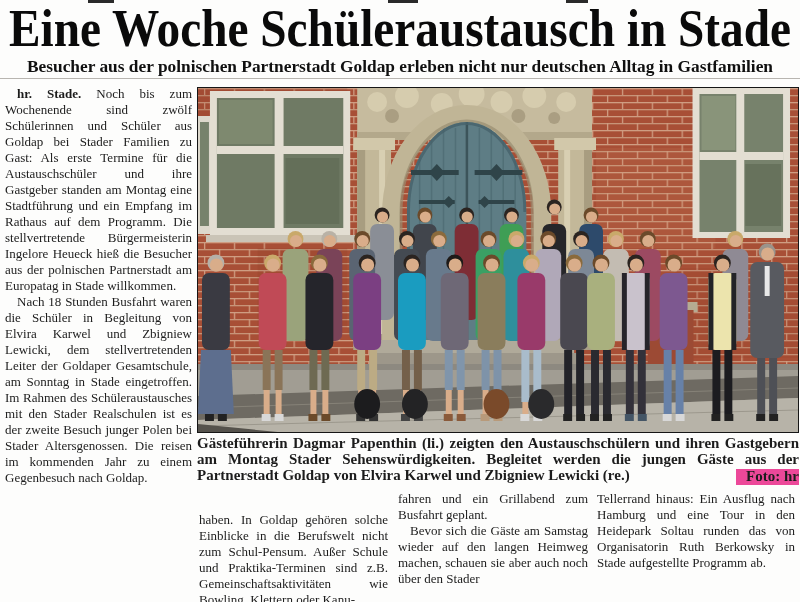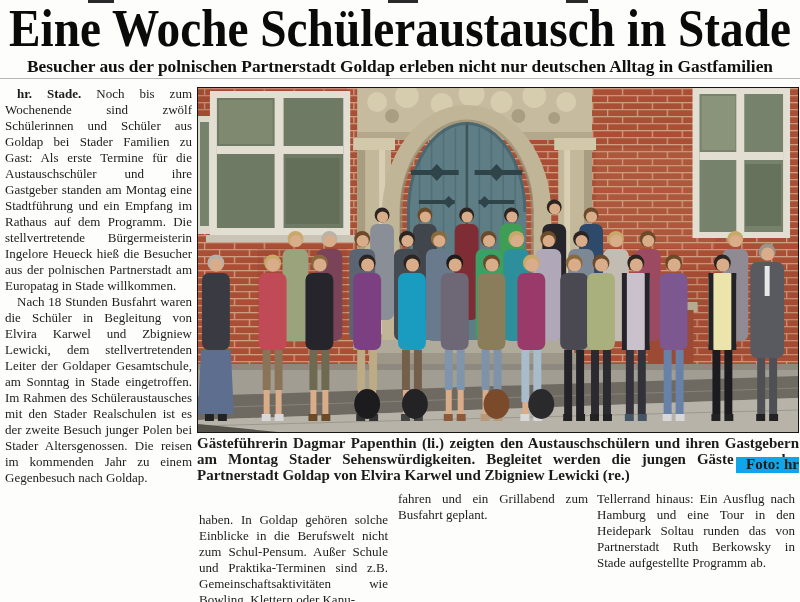--- a/index.html
+++ b/index.html
@@ -23,21 +23,21 @@
   .photo{
     position:absolute;left:197px;top:87px;width:600px;height:344px;
     border:1px solid #161616;background:#a84f36;
   }
   .photo svg{display:block;width:100%;height:100%;}
   .caption{
     position:absolute;left:197px;top:436px;width:602px;height:50px;
     font-weight:bold;font-size:15px;line-height:15.8px;text-align:justify;
   }
   .credit{
-    position:absolute;right:0;bottom:13px;background:#0ea5e9;padding-left:10px;
+    position:absolute;right:0;bottom:1px;background:#ec4899;padding-left:10px;
     font-weight:bold;
   }
   .speck{position:absolute;height:3px;background:#2a2a2a;}
 </style>
 </head>
 <body>
 
 <div class="page">
 
   <div class="speck" style="left:88px;top:0;width:26px;"></div>
@@ -426,18 +426,19 @@
   <div class="caption">
     <span>Gästeführerin Dagmar Papenthin (li.) zeigten den Austauschschülern und ihren Gastgebern am Montag Stader Sehenswürdigkeiten. Begleitet werden die jungen Gäste aus der Partnerstadt Goldap von Elvira Karwel und Zbigniew Lewicki (re.)</span>
     <span class="credit">Foto: hr</span>
   </div>
 
   <div class="col col2">
     <p class="noind">haben. In Goldap gehören solche Einblicke in die Berufswelt nicht zum Schul-Pensum. Außer Schule und Praktika-Terminen sind z.B. Gemeinschaftsaktivitäten wie Bowling, Klettern oder Kanu-</p>
   </div>
   <div class="col col3">
     <p class="noind">fahren und ein Grillabend zum Busfahrt geplant.</p>
+    <p>Bevor sich die Gäste am Samstag wieder auf den langen Heimweg machen, schauen sie aber auch noch über den Stader</p>
   </div>
   <div class="col col4">
-    <p class="noind">Tellerrand hinaus: Ein Ausflug nach Hamburg und eine Tour in den Heidepark Soltau runden das von Partnerstadt Ruth Berkowsky in Stade aufgestellte Programm ab.</p>
+    <p class="noind">Tellerrand hinaus: Ein Ausflug nach Hamburg und eine Tour in den Heidepark Soltau runden das von Organisatorin Ruth Berkowsky in Stade aufgestellte Programm ab.</p>
   </div>
 
 </div>
 
 </body></html>

